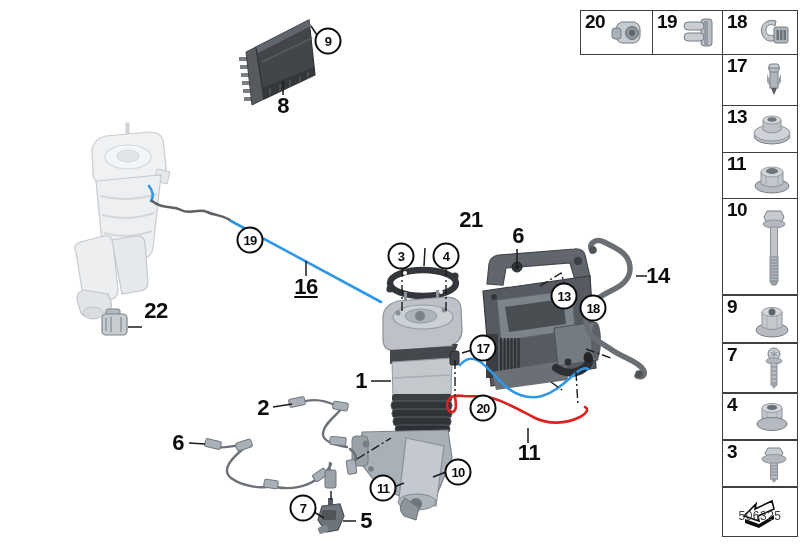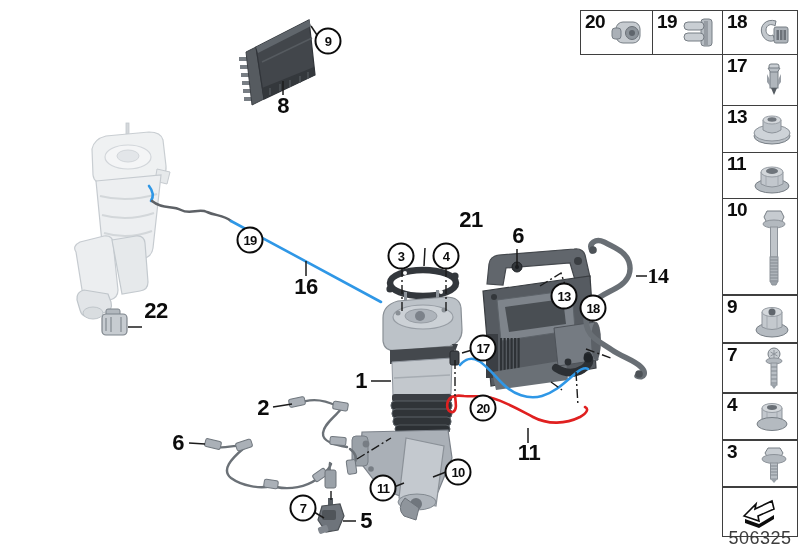--- a/index.html
+++ b/index.html
@@ -29,22 +29,22 @@
     color:#0c0c0c;font-weight:bold;z-index:5;white-space:nowrap;
   }
   .callout.circled{
     width:23px;height:23px;border:2px solid #0c0c0c;border-radius:50%;
     background:#ffffff;font-size:13px;letter-spacing:-0.8px;
     display:flex;align-items:center;justify-content:center;
   }
   .callout.plain{font-size:22px;letter-spacing:-0.5px;}
 
   .doc-number{
-    position:absolute;left:721px;top:528px;width:78px;text-align:center;
-    font-size:18px;color:#3d3d3d;letter-spacing:0.5px;
+    position:absolute;left:721px;top:509px;width:78px;text-align:center;
+    font-size:12px;color:#3d3d3d;letter-spacing:0.5px;
   }
 </style>
 </head>
 <body>
 
 <svg id="diagram" width="800" height="560" viewBox="0 0 800 560">
 
   <g>
     <rect x="126" y="123" width="3" height="11" fill="#d4d8db" stroke="#c2c8cd" stroke-width="0.8"></rect>
     <path d="M92,149 Q94,139 106,136 L149,132 Q161,132 163,140 L166,166 Q167,176 156,179 L106,184 Q94,184 93,175 Z" fill="#eff1f2" stroke="#c9ced2" stroke-width="1.2"></path>
@@ -230,24 +230,24 @@
     <div class="callout circled" style="left: 446px; top: 256px;">4</div>
     <div class="callout circled" style="left: 564px; top: 296px;">13</div>
     <div class="callout circled" style="left: 593px; top: 308px;">18</div>
     <div class="callout circled" style="left: 483px; top: 348px;">17</div>
     <div class="callout circled" style="left: 483px; top: 408px;">20</div>
     <div class="callout circled" style="left: 458px; top: 472px;">10</div>
     <div class="callout circled" style="left: 383px; top: 488px;">11</div>
     <div class="callout circled" style="left: 303px; top: 508px;">7</div>
     <div class="callout plain" style="left: 283px; top: 106px;">8</div>
     <div class="callout plain" style="left: 156px; top: 311px;">22</div>
-    <div class="callout plain" style="left: 306px; top: 287px;">16</div>
+    <div class="callout plain" style="left: 306px; top: 287px; text-decoration: underline;">16</div>
     <div class="callout plain" style="left: 426px; top: 220px; margin-left: 45px;">21</div>
     <div class="callout plain" style="left: 518px; top: 236px;">6</div>
-    <div class="callout plain" style="left: 658px; top: 276px; font-family: Liberation Serif, serif;">14</div>
+    <div class="callout plain" style="left: 658px; top: 276px;">14</div>
     <div class="callout plain" style="left: 361px; top: 381px;">1</div>
     <div class="callout plain" style="left: 263px; top: 408px;">2</div>
     <div class="callout plain" style="left: 178px; top: 443px;">6</div>
     <div class="callout plain" style="left: 529px; top: 453px;">11</div>
     <div class="callout plain" style="left: 366px; top: 521px;">5</div>
   </div>
 
 <div>
 
   <div class="cell" style="left:580px;top:10px;width:73px;height:45px;">

